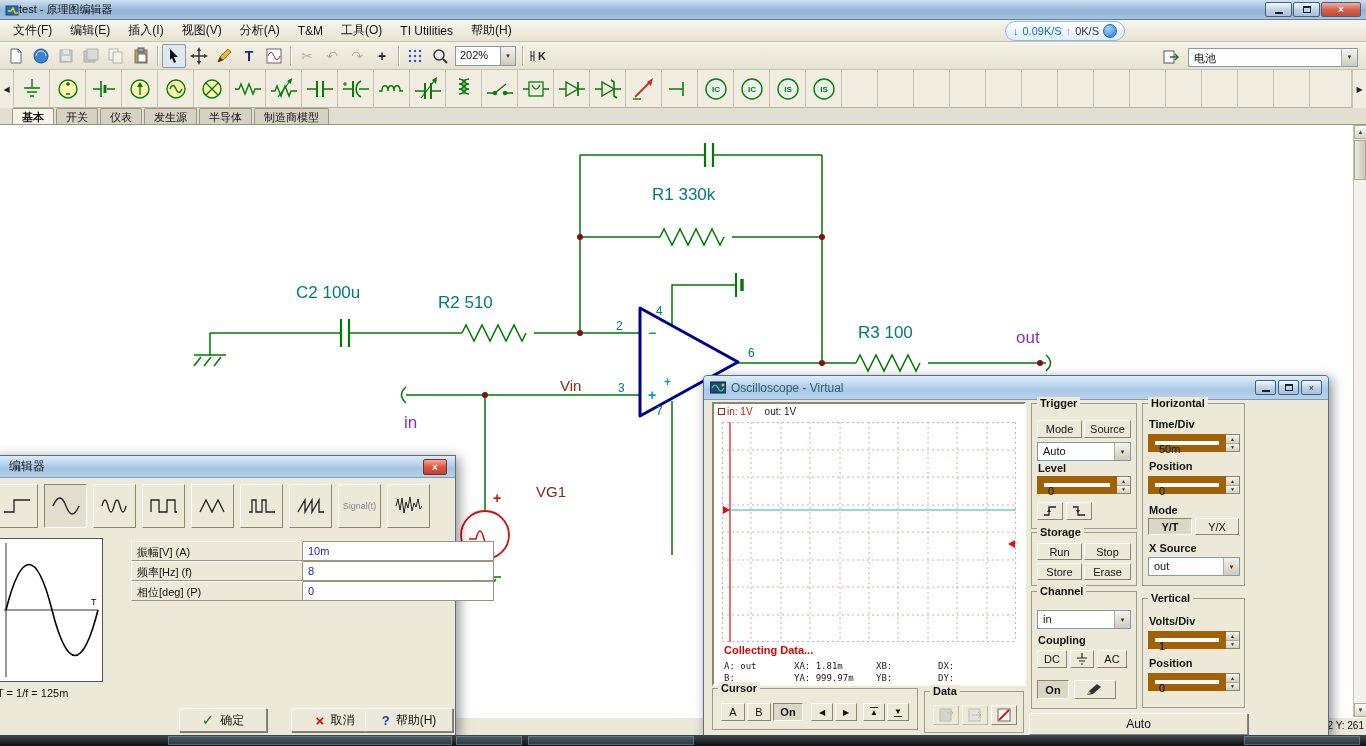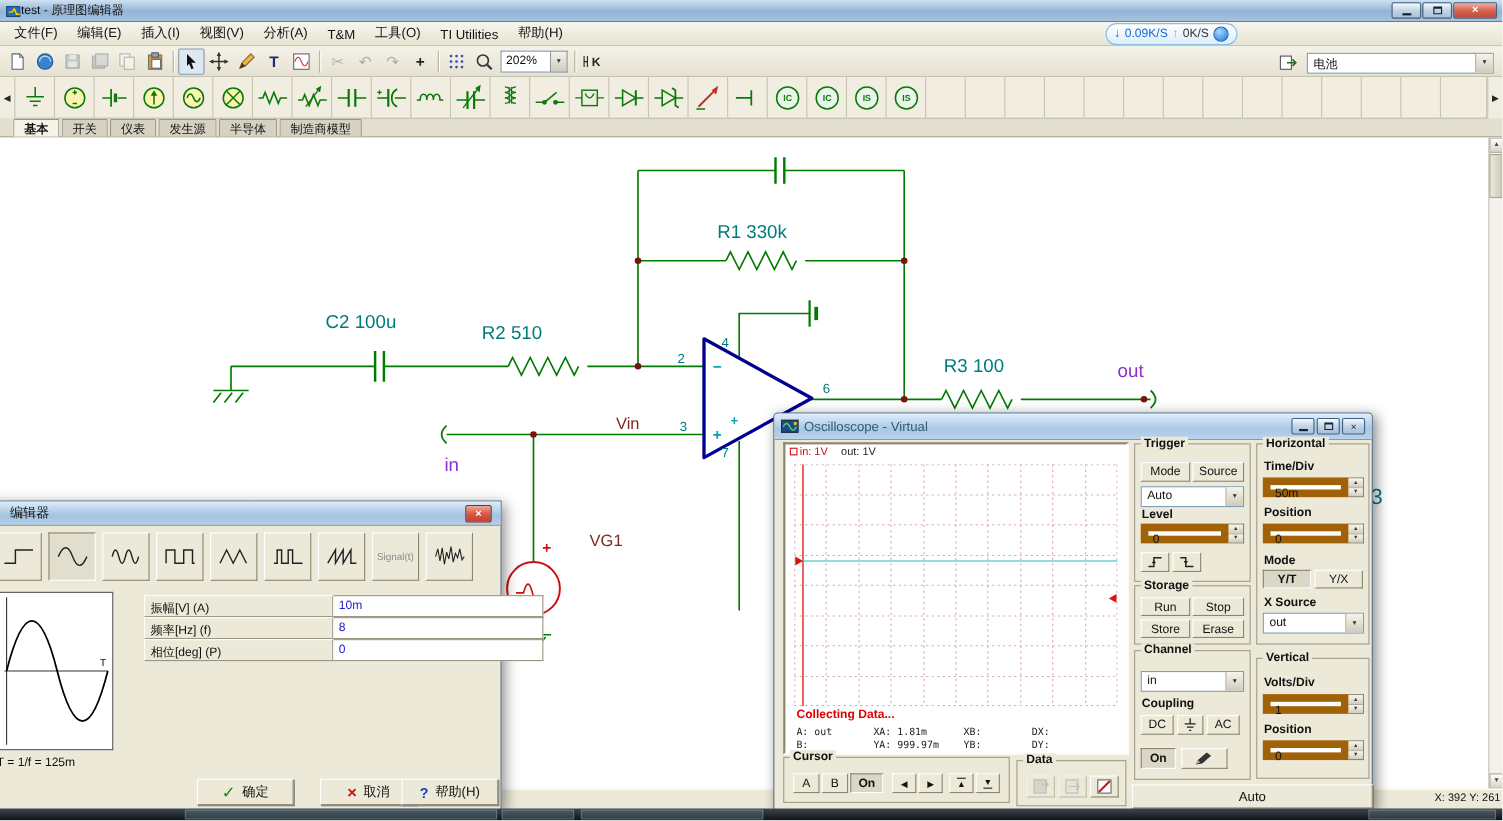--- a/index.html
+++ b/index.html
@@ -68,21 +68,21 @@
 .caption{position:absolute;left:6px;top:231px;font-size:11px}
 .ptable{position:absolute;left:140px;top:85px;width:363px}
 .prow{display:flex;height:20px}
 .plabel{width:172px;background:#ece9d8;border:1px solid;border-color:#fff #9a9684 #9a9684 #fff;font-size:11px;padding:3px 5px;white-space:nowrap}
 .pvalue{flex:1;background:#fff;border:1px solid #9a9684;border-left:none;font-size:11px;color:#2020CC;padding:3px 5px}
 .dlgbtn{position:absolute;height:24px;width:88px;background:#ece9d8;border:1px solid;border-color:#fff #8a8670 #8a8670 #fff;box-shadow:1px 1px 0 #777;display:flex;align-items:center;justify-content:center;gap:6px;font-size:12px}
 .ic-ok{color:#0a8a0a;font-weight:bold;font-size:15px}
 .ic-cancel{color:#cc1100;font-weight:bold;font-size:15px}
 .ic-help{color:#1040c0;font-weight:bold;font-size:13px}
 
-#dlg-osc{left:703px;top:375px;width:545px;height:362px;z-index:40;border-radius:4px 4px 0 0}
+#dlg-osc{left:703px;top:375px;width:626px;height:362px;z-index:40;border-radius:4px 4px 0 0}
 .osc-title{height:24px;background:linear-gradient(#e0eefb,#a8c8e6 60%,#b8d2ea);border-bottom:1px solid #7d9cbc;display:flex;align-items:center;gap:5px;padding:0 6px;border-radius:4px 4px 0 0;color:#2e5f6e;font-size:12px}
 .osc-btns{position:absolute;right:6px;top:4px;display:flex;gap:2px}
 .obtn{width:21px;height:15px;border:1px solid #44617f;border-radius:2px;background:linear-gradient(#f6fafd,#c2d4e6 50%,#a9c0d8);display:flex;align-items:center;justify-content:center;color:#123;font-size:9px}
 .osc-body{position:absolute;left:0;top:24px;width:545px;height:338px}
 .scope-panel{position:absolute;left:8px;top:2px;width:314px;height:284px;background:#fff;border:2px solid;border-color:#8a8670 #fdfdf8 #fdfdf8 #8a8670}
 .scope-head{position:absolute;left:4px;top:2px;display:flex;gap:12px;font-size:10px;align-items:center}
 .ch-in{color:#d01010}.ch-out{color:#222}
 .redbox{display:inline-block;width:7px;height:7px;border:1px solid #d01010;margin-right:2px}
 .grid-wrap{position:absolute;left:8px;top:18px;width:294px;height:220px}
 .collect{position:absolute;left:10px;top:240px;color:#e00000;font-weight:bold;font-size:11px}
@@ -500,21 +500,21 @@
       <g fill="#7A1212">
         <circle cx="580" cy="112" r="3"></circle>
           <circle cx="822" cy="112" r="3"></circle>
           <circle cx="580" cy="208" r="3"></circle>
           <circle cx="485" cy="270" r="3"></circle>
           <circle cx="822" cy="238" r="3"></circle>
           <circle cx="1040" cy="238" r="3"></circle>
       </g>
     </svg>
     
-    <div class="slabel val-label" style="left:652px;top:76px">R1 330k</div>
+    <div class="slabel val-label" style="left:652px;top:60px">R1 330k</div>
     <div class="slabel val-label" style="left:296px;top:158px">C2 100u</div>
     <div class="slabel val-label" style="left:438px;top:168px">R2 510</div>
     <div class="slabel val-label" style="left:858px;top:198px">R3 100</div>
     <div class="slabel net-label" style="left:1016px;top:203px">out</div>
     <div class="slabel net-label" style="left:404px;top:288px">in</div>
     <div class="slabel ref-label" style="left:560px;top:252px">Vin</div>
     <div class="slabel ref-label" style="left:536px;top:358px">VG1</div>
     <div class="slabel pin-label" style="left:616px;top:194px">2</div>
     <div class="slabel pin-label" style="left:618px;top:256px">3</div>
     <div class="slabel pin-label" style="left:656px;top:179px">4</div>

